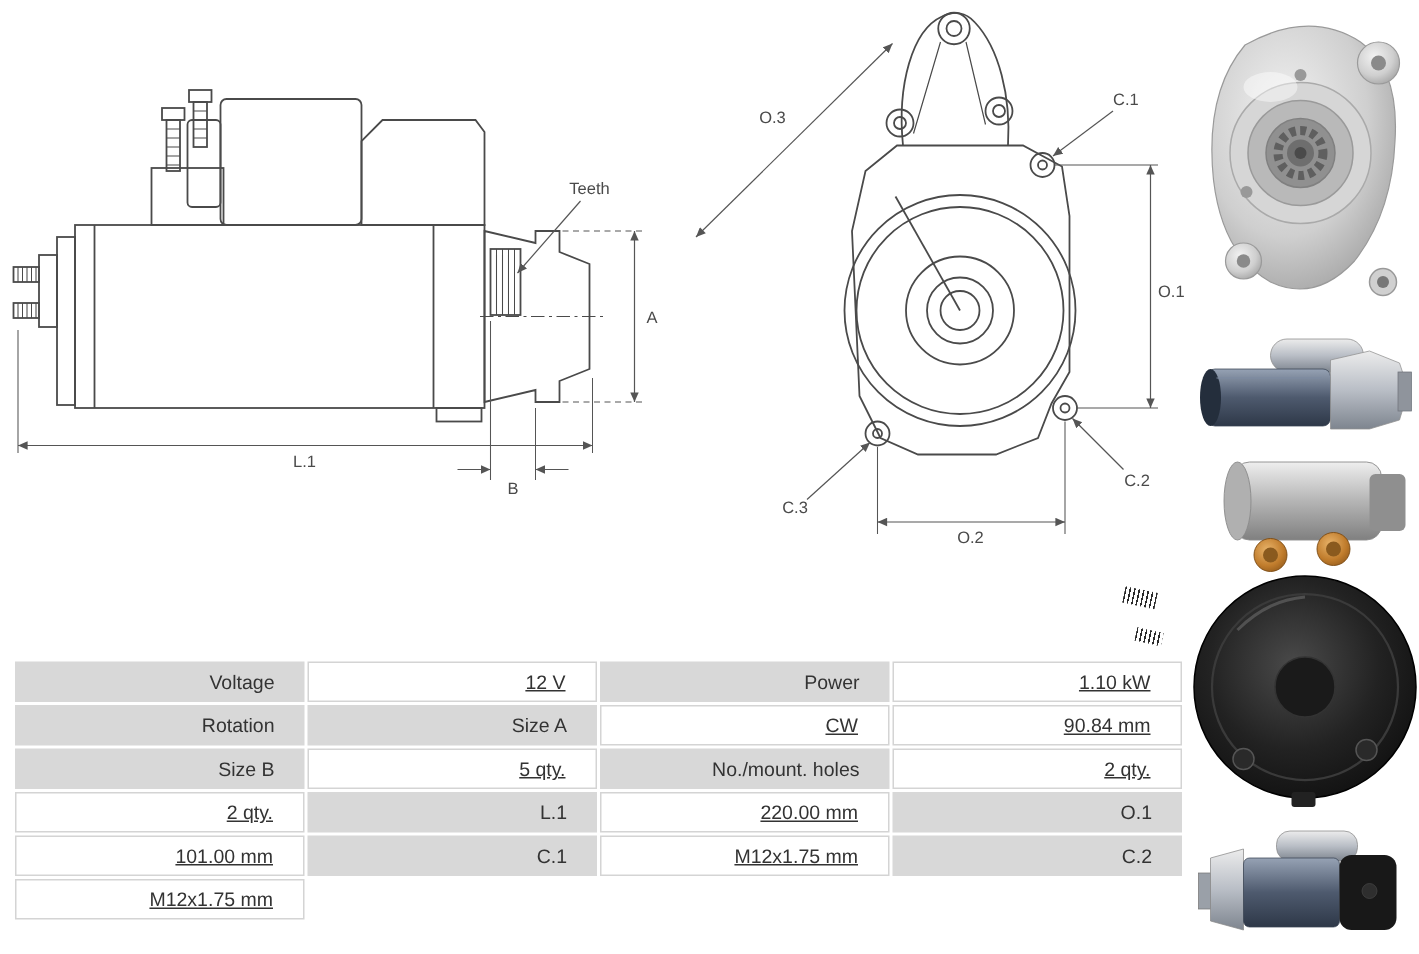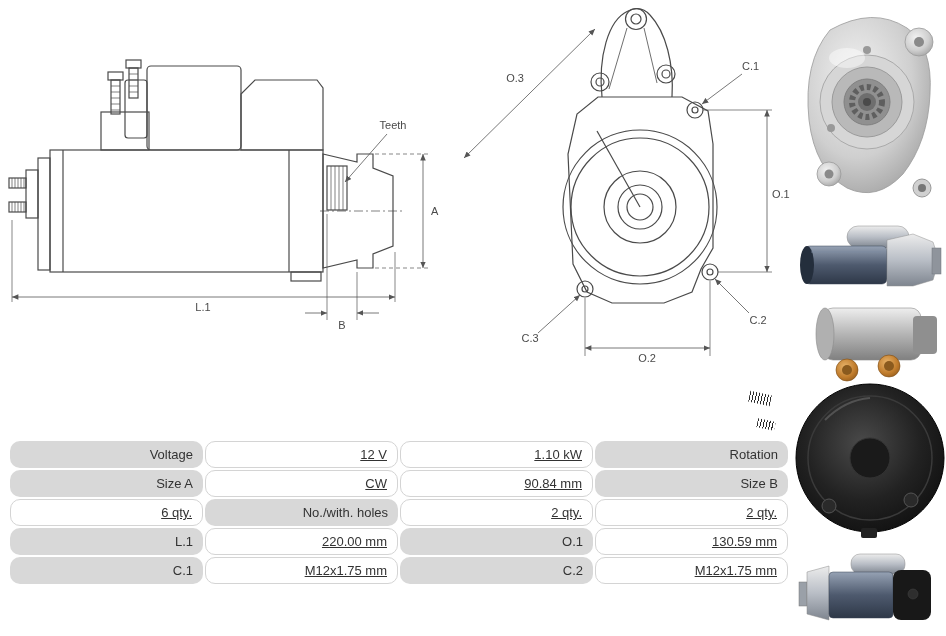--- a/index.html
+++ b/index.html
@@ -27,24 +27,23 @@
   #photo-3 { top:300px; height:242px; }
   #photo-4 { top:546px; height:92px; }
 
   .spec-table {
     position:absolute; left:10px; top:441px;
     display:grid; grid-template-columns:repeat(4,193px);
     gap:2px;
   }
   .cell {
     display:flex; align-items:center; justify-content:flex-end;
-    text-align:right; padding:4px 10px 4px 8px;
+    text-align:right; padding:4px 20px 4px 8px;
     font-size:13px; line-height:17px; color:#333;
     min-height:26px;
-    border-radius:10px;
   }
   .cell.label { background:#d8d8d8; }
   .cell.value { background:#ffffff; border:1px solid #d4d4d4;text-decoration:underline; }
 
   .barcode {
     position:absolute;
     background:repeating-linear-gradient(90deg,#2a2a2a 0 1px,transparent 1px 3px);
     transform:rotate(12deg);
   }
   #barcode-1 { left:749px; top:393px; width:22px; height:11px; }
@@ -296,38 +295,39 @@
     </div>
   </div>
 
   <div class="barcode" id="barcode-1"></div>
   <div class="barcode" id="barcode-2"></div>
 
   <div class="spec-table">
 
     <div class="cell label">Voltage</div>
     <div class="cell value">12 V</div>
+    <div class="cell label">Power</div>
     <div class="cell value">1.10 kW</div>
 
     <div class="cell label">Rotation</div>
     <div class="cell label">Size A</div>
     <div class="cell value">CW</div>
     <div class="cell value">90.84 mm</div>
 
     <div class="cell label">Size B</div>
-    <div class="cell value">6 qty.</div>
-
-    <div class="cell label">No./with. holes</div>
+    <div class="cell value">5 qty.</div>
+
+    <div class="cell label">No./mount. holes</div>
     <div class="cell value">2 qty.</div>
     <div class="cell value">2 qty.</div>
 
     <div class="cell label">L.1</div>
     <div class="cell value">220.00 mm</div>
     <div class="cell label">O.1</div>
-    <div class="cell value">130.59 mm</div>
+    <div class="cell value">101.00 mm</div>
 
     <div class="cell label">C.1</div>
     <div class="cell value">M12x1.75 mm</div>
     <div class="cell label">C.2</div>
     <div class="cell value">M12x1.75 mm</div>
   </div>
 
 </div>
 
 </body></html>

